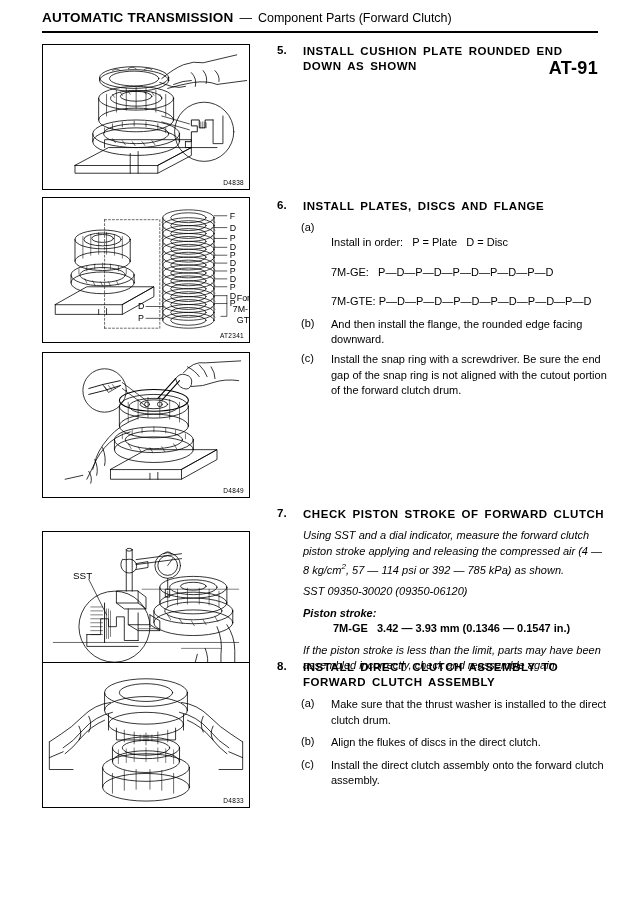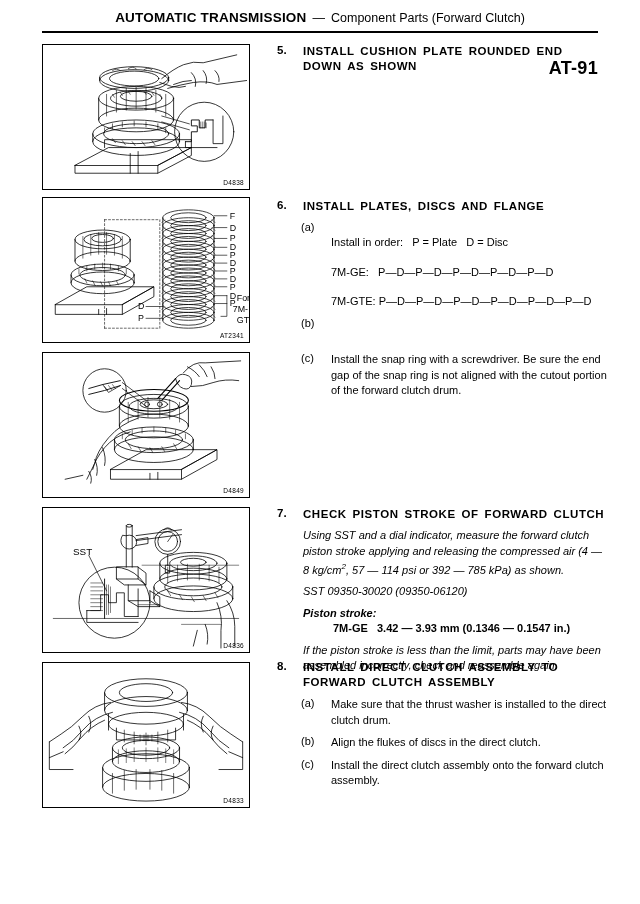--- a/index.html
+++ b/index.html
@@ -20,21 +20,21 @@
   .page-header {
     position: absolute;
     left: 42px;
     top: 10px;
     width: 556px;
     height: 24px;
   }
   .header-row {
     display: flex;
     align-items: baseline;
-    justify-content: center;
+    justify-content: flex-start;
     position: relative;
     height: 18px;
   }
   .hdr-title {
     font-size: 13.5px;
     font-weight: bold;
     letter-spacing: 0.2px;
     white-space: nowrap;
   }
   .hdr-sep {
@@ -82,21 +82,21 @@
     bottom: 3px;
     font-size: 6.5px;
     font-family: "Liberation Sans", sans-serif;
     letter-spacing: 0.3px;
     color: #000;
   }
 
   #panel-1 { top: 44px;  height: 146px; }
   #panel-2 { top: 197px; height: 146px; }
   #panel-3 { top: 352px; height: 146px; }
-  #panel-4 { top: 507px; height: 146px; }
+  #panel-4 { top: 531px; height: 146px; }
   #panel-5 { top: 662px; height: 146px; }
 
   
   .text-col {
     position: absolute;
     left: 277px;
     width: 330px;
   }
   .step {
     position: absolute;
@@ -570,20 +570,21 @@
     <div class="sub">
       <span class="sub-label">(a)</span>
       <span class="sub-body">
         <div class="mono-row">Install in order:   P = Plate   D = Disc</div>
         <div class="mono-row">7M-GE:   P—D—P—D—P—D—P—D—P—D</div>
         <div class="mono-row">7M-GTE: P—D—P—D—P—D—P—D—P—D—P—D</div>
       </span>
     </div>
     <div class="sub">
       <span class="sub-label">(b)</span>
+      <span class="sub-body">And then install the flange, the rounded edge facing downward.</span>
     </div>
   </div>
 
   <div class="step" id="step-6c">
     <div class="sub" style="margin-top:0">
       <span class="sub-label">(c)</span>
       <span class="sub-body">Install the snap ring with a screwdriver. Be sure the end gap of the snap ring is not aligned with the cutout portion of the forward clutch drum.</span>
     </div>
   </div>
 

